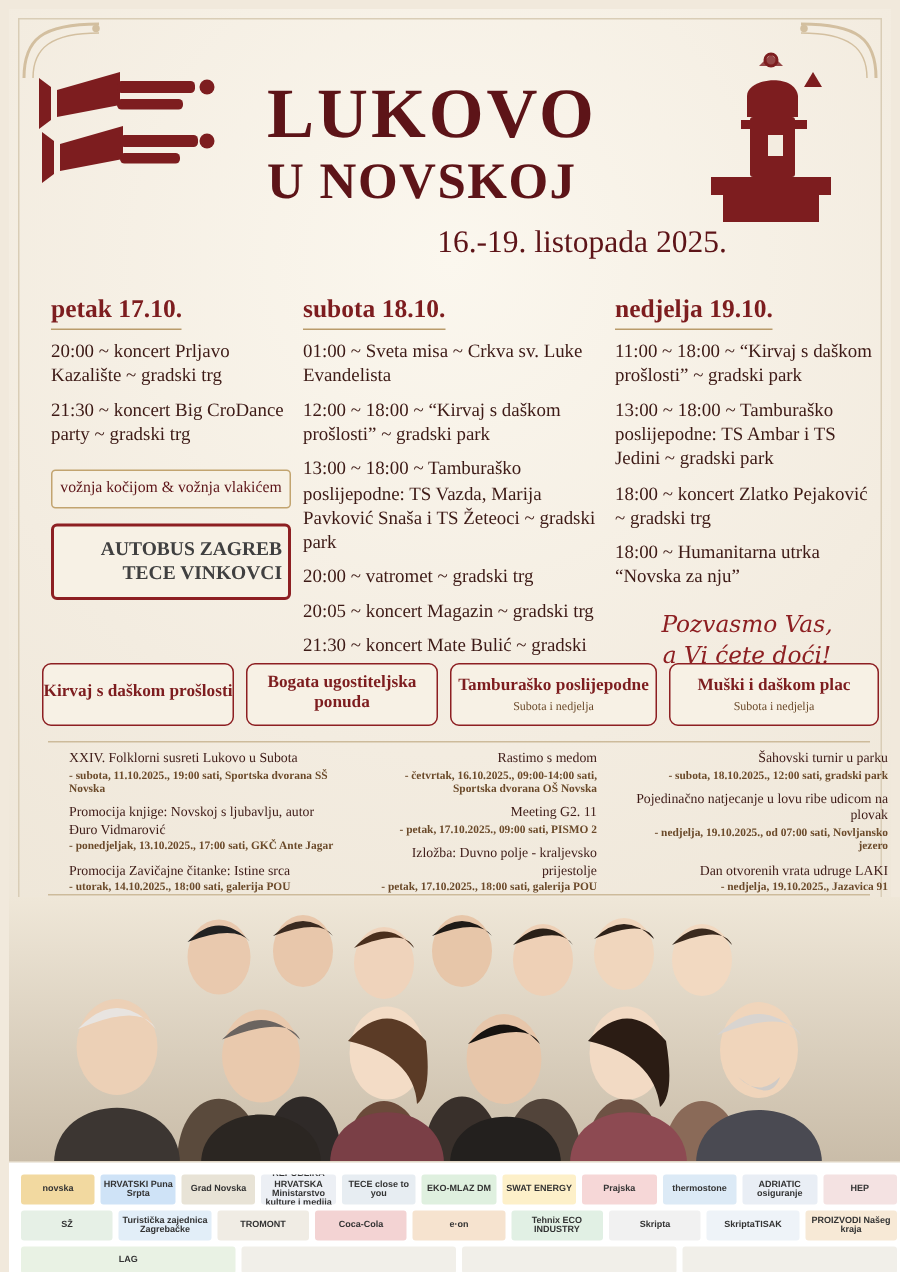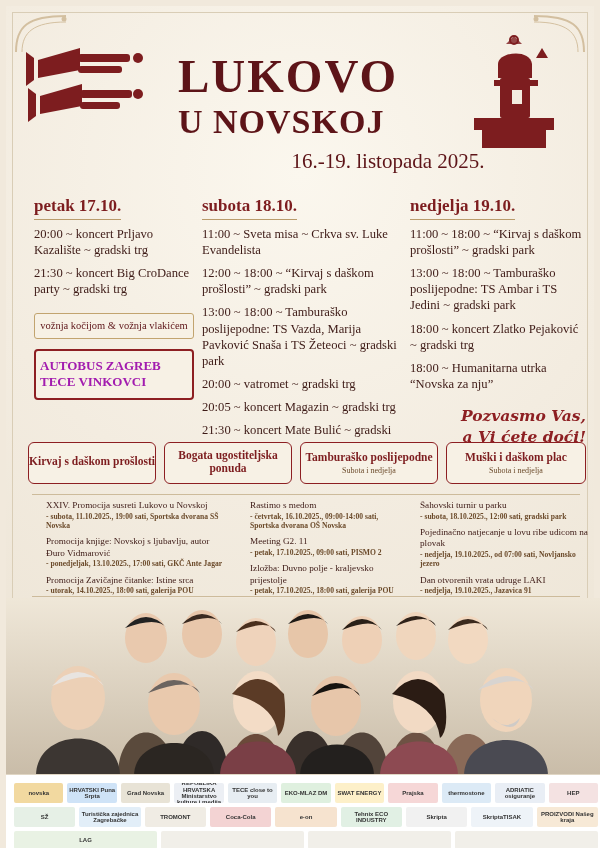--- a/index.html
+++ b/index.html
@@ -60,28 +60,28 @@
   .ev{font-size:12.6px;line-height:1.28;color:#3d1a16;margin:0 0 7px 0;}
 
   
   .miniline{
     margin:16px 0 6px 0;border:1px solid #c2a46f;border-radius:3px;
     font-size:10.5px;text-align:center;padding:5px 4px;line-height:1.3;color:#5d1418;
     background:#f7f1e5;
   }
   .busbox{
     margin-top:10px;border:2px solid #8d1f22;border-radius:4px;
-    text-align:left;padding:7px 4px;font-size:13px;font-weight:bold;
-    color:#a21caf;line-height:1.25;background:#f7f1e5;
+    text-align:right;padding:7px 4px;font-size:13px;font-weight:bold;
+    color:#404040;line-height:1.25;background:#f7f1e5;
   }
   .social{margin-top:10px;display:flex;gap:10px;align-items:center;}
   .social span{font-size:14px;color:#7d1d1f;}
   .script-txt{
     font-family:"DejaVu Serif", serif;font-style:italic;color:#8d1f22;
-    font-size:15.5px;line-height:1.35;text-align:right;font-weight:bold;
+    font-size:15.5px;line-height:1.35;text-align:center;
   }
 
   
   .tabs{position:absolute;left:22px;top:436px;width:556px;height:44px;}
   .tab{
     position:absolute;top:0;height:40px;border:1.5px solid #8d1f22;border-radius:6px;
     background:#f7f1e5;display:flex;flex-direction:column;align-items:center;justify-content:center;
     color:#7d1d1f;text-align:center;
   }
   .tab .tl1{font-size:11.5px;font-weight:bold;line-height:1.15;}
@@ -92,22 +92,22 @@
   .tab4{left:418px;width:138px;}
 
   
   .grid{
     position:absolute;left:26px;top:488px;width:548px;height:96px;
     border-top:1px solid #cdbb9b;border-bottom:1px solid #cdbb9b;
     padding-top:5px;
   }
   .gcol{position:absolute;top:5px;}
   .g1{left:14px;width:178px;}
-  .g2{left:218px;width:148px;}
-  .g3{left:388px;width:172px;}
+  .g2{left:218px;width:148px;text-align:right;}
+  .g3{left:388px;width:172px;text-align:right;}
   .gitem{margin-bottom:6px;}
   .gt{font-size:9.2px;color:#3d1a16;line-height:1.25;}
   .gd{font-size:7.6px;color:#6b4a2a;font-weight:bold;line-height:1.25;}
 
   
   .photos{
     position:absolute;left:0;top:592px;width:600px;height:178px;
     overflow:hidden;
   }
 
@@ -200,21 +200,21 @@
       <div class="miniline">vožnja kočijom
 &amp; vožnja vlakićem</div>
       <div class="busbox">
         <div>AUTOBUS ZAGREB</div>
         <div>TECE VINKOVCI</div>
       </div>
     </div>
 
     <div class="col c2">
       <div class="day">subota 18.10.</div>
-      <p class="ev">11:00 ~ Sveta misa ~ Crkva sv. Luke Evandelista</p>
+      <p class="ev">01:00 ~ Sveta misa ~ Crkva sv. Luke Evandelista</p>
       <p class="ev">12:00 ~ 18:00 ~ “Kirvaj s daškom prošlosti” ~ gradski park</p>
       <p class="ev">13:00 ~ 18:00 ~ Tamburaško poslijepodne: TS Vazda, Marija Pavković Snaša i TS Žeteoci ~ gradski park</p>
       <p class="ev">20:00 ~ vatromet ~ gradski trg</p>
       <p class="ev">20:05 ~ koncert Magazin ~ gradski trg</p>
       <p class="ev">21:30 ~ koncert Mate Bulić ~ gradski trg</p>
 
       <div class="social">
         <span>☐</span>
         <span>f</span>
         <span>♫</span>
@@ -250,21 +250,21 @@
     </div>
     <div class="tab tab4">
       <div class="tl1">Muški i daškom plac</div>
       <div class="tl2">Subota i nedjelja</div>
     </div>
   </div>
 
   <div class="grid">
     <div class="gcol g1">
       <div class="gitem">
-        <div class="gt">XXIV. Promocija susreti Lukovo u Novskoj</div>
+        <div class="gt">XXIV. Folklorni susreti Lukovo u Subota</div>
         <div class="gd">- subota, 11.10.2025., 19:00 sati, Sportska dvorana SŠ Novska</div>
       </div>
       <div class="gitem">
         <div class="gt">Promocija knjige: Novskoj s ljubavlju, autor Đuro Vidmarović</div>
         <div class="gd">- ponedjeljak, 13.10.2025., 17:00 sati, GKČ Ante Jagar</div>
       </div>
       <div class="gitem">
         <div class="gt">Promocija Zavičajne čitanke: Istine srca</div>
         <div class="gd">- utorak, 14.10.2025., 18:00 sati, galerija POU</div>
       </div>

